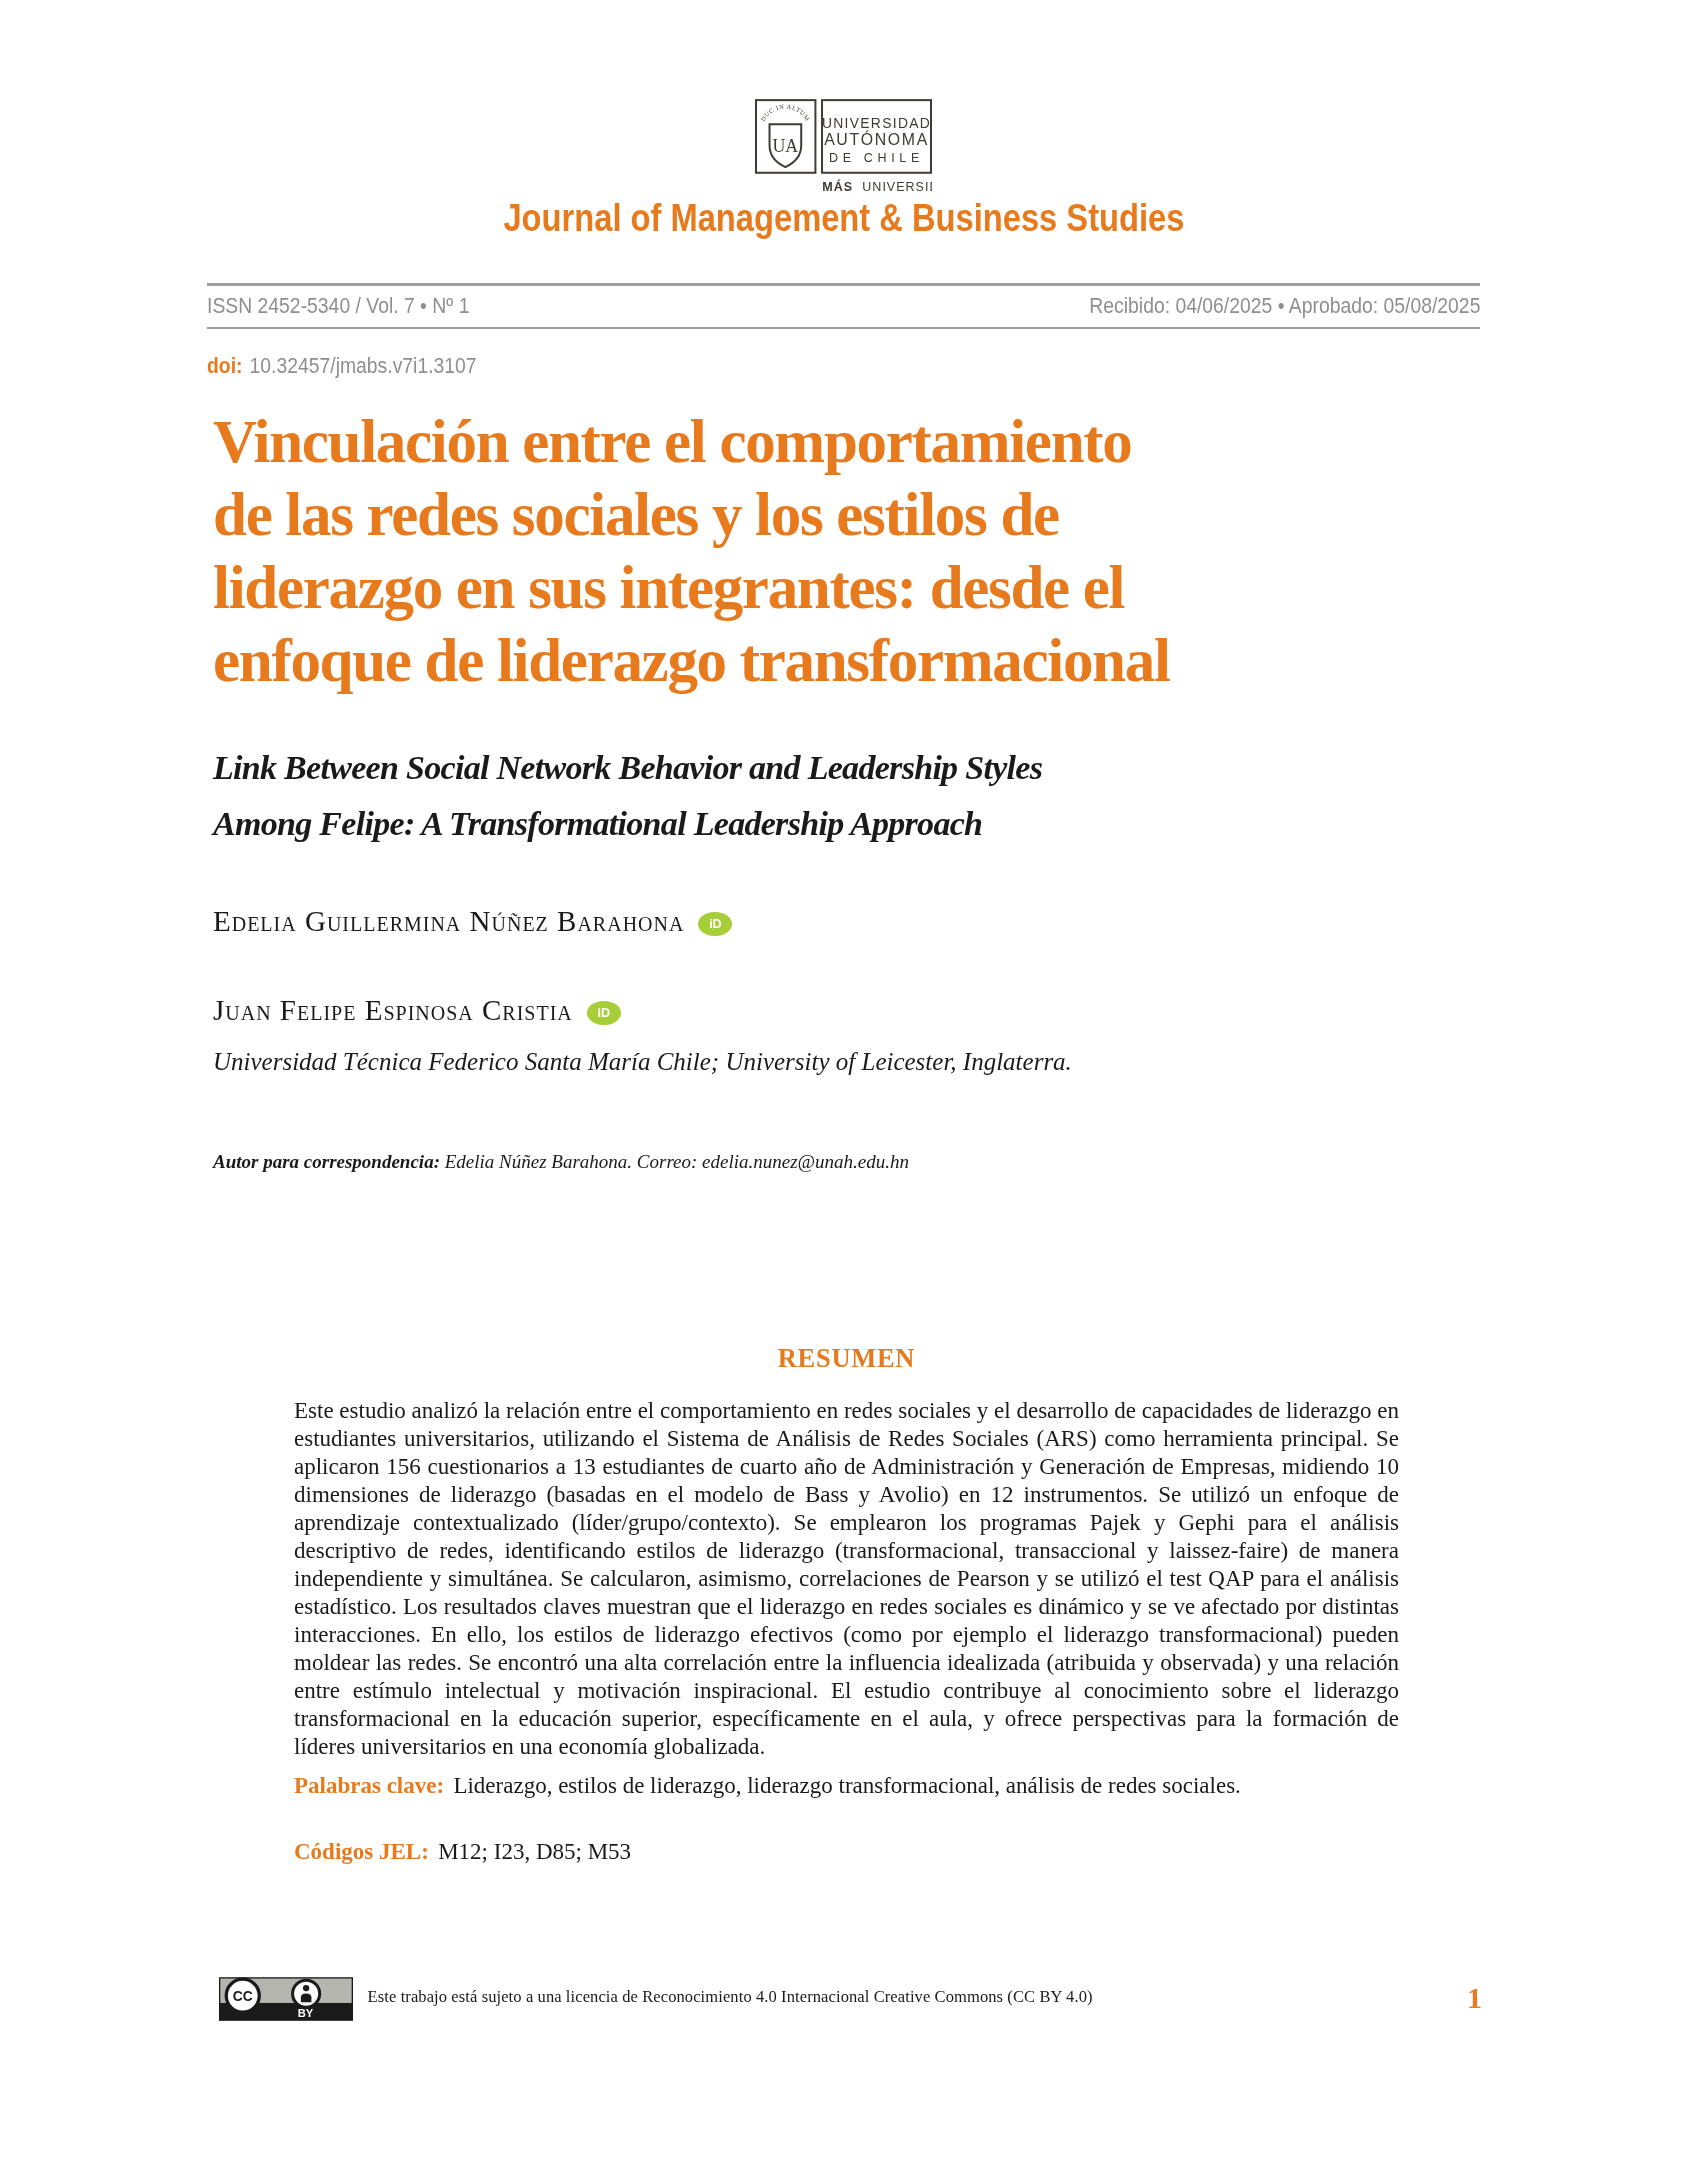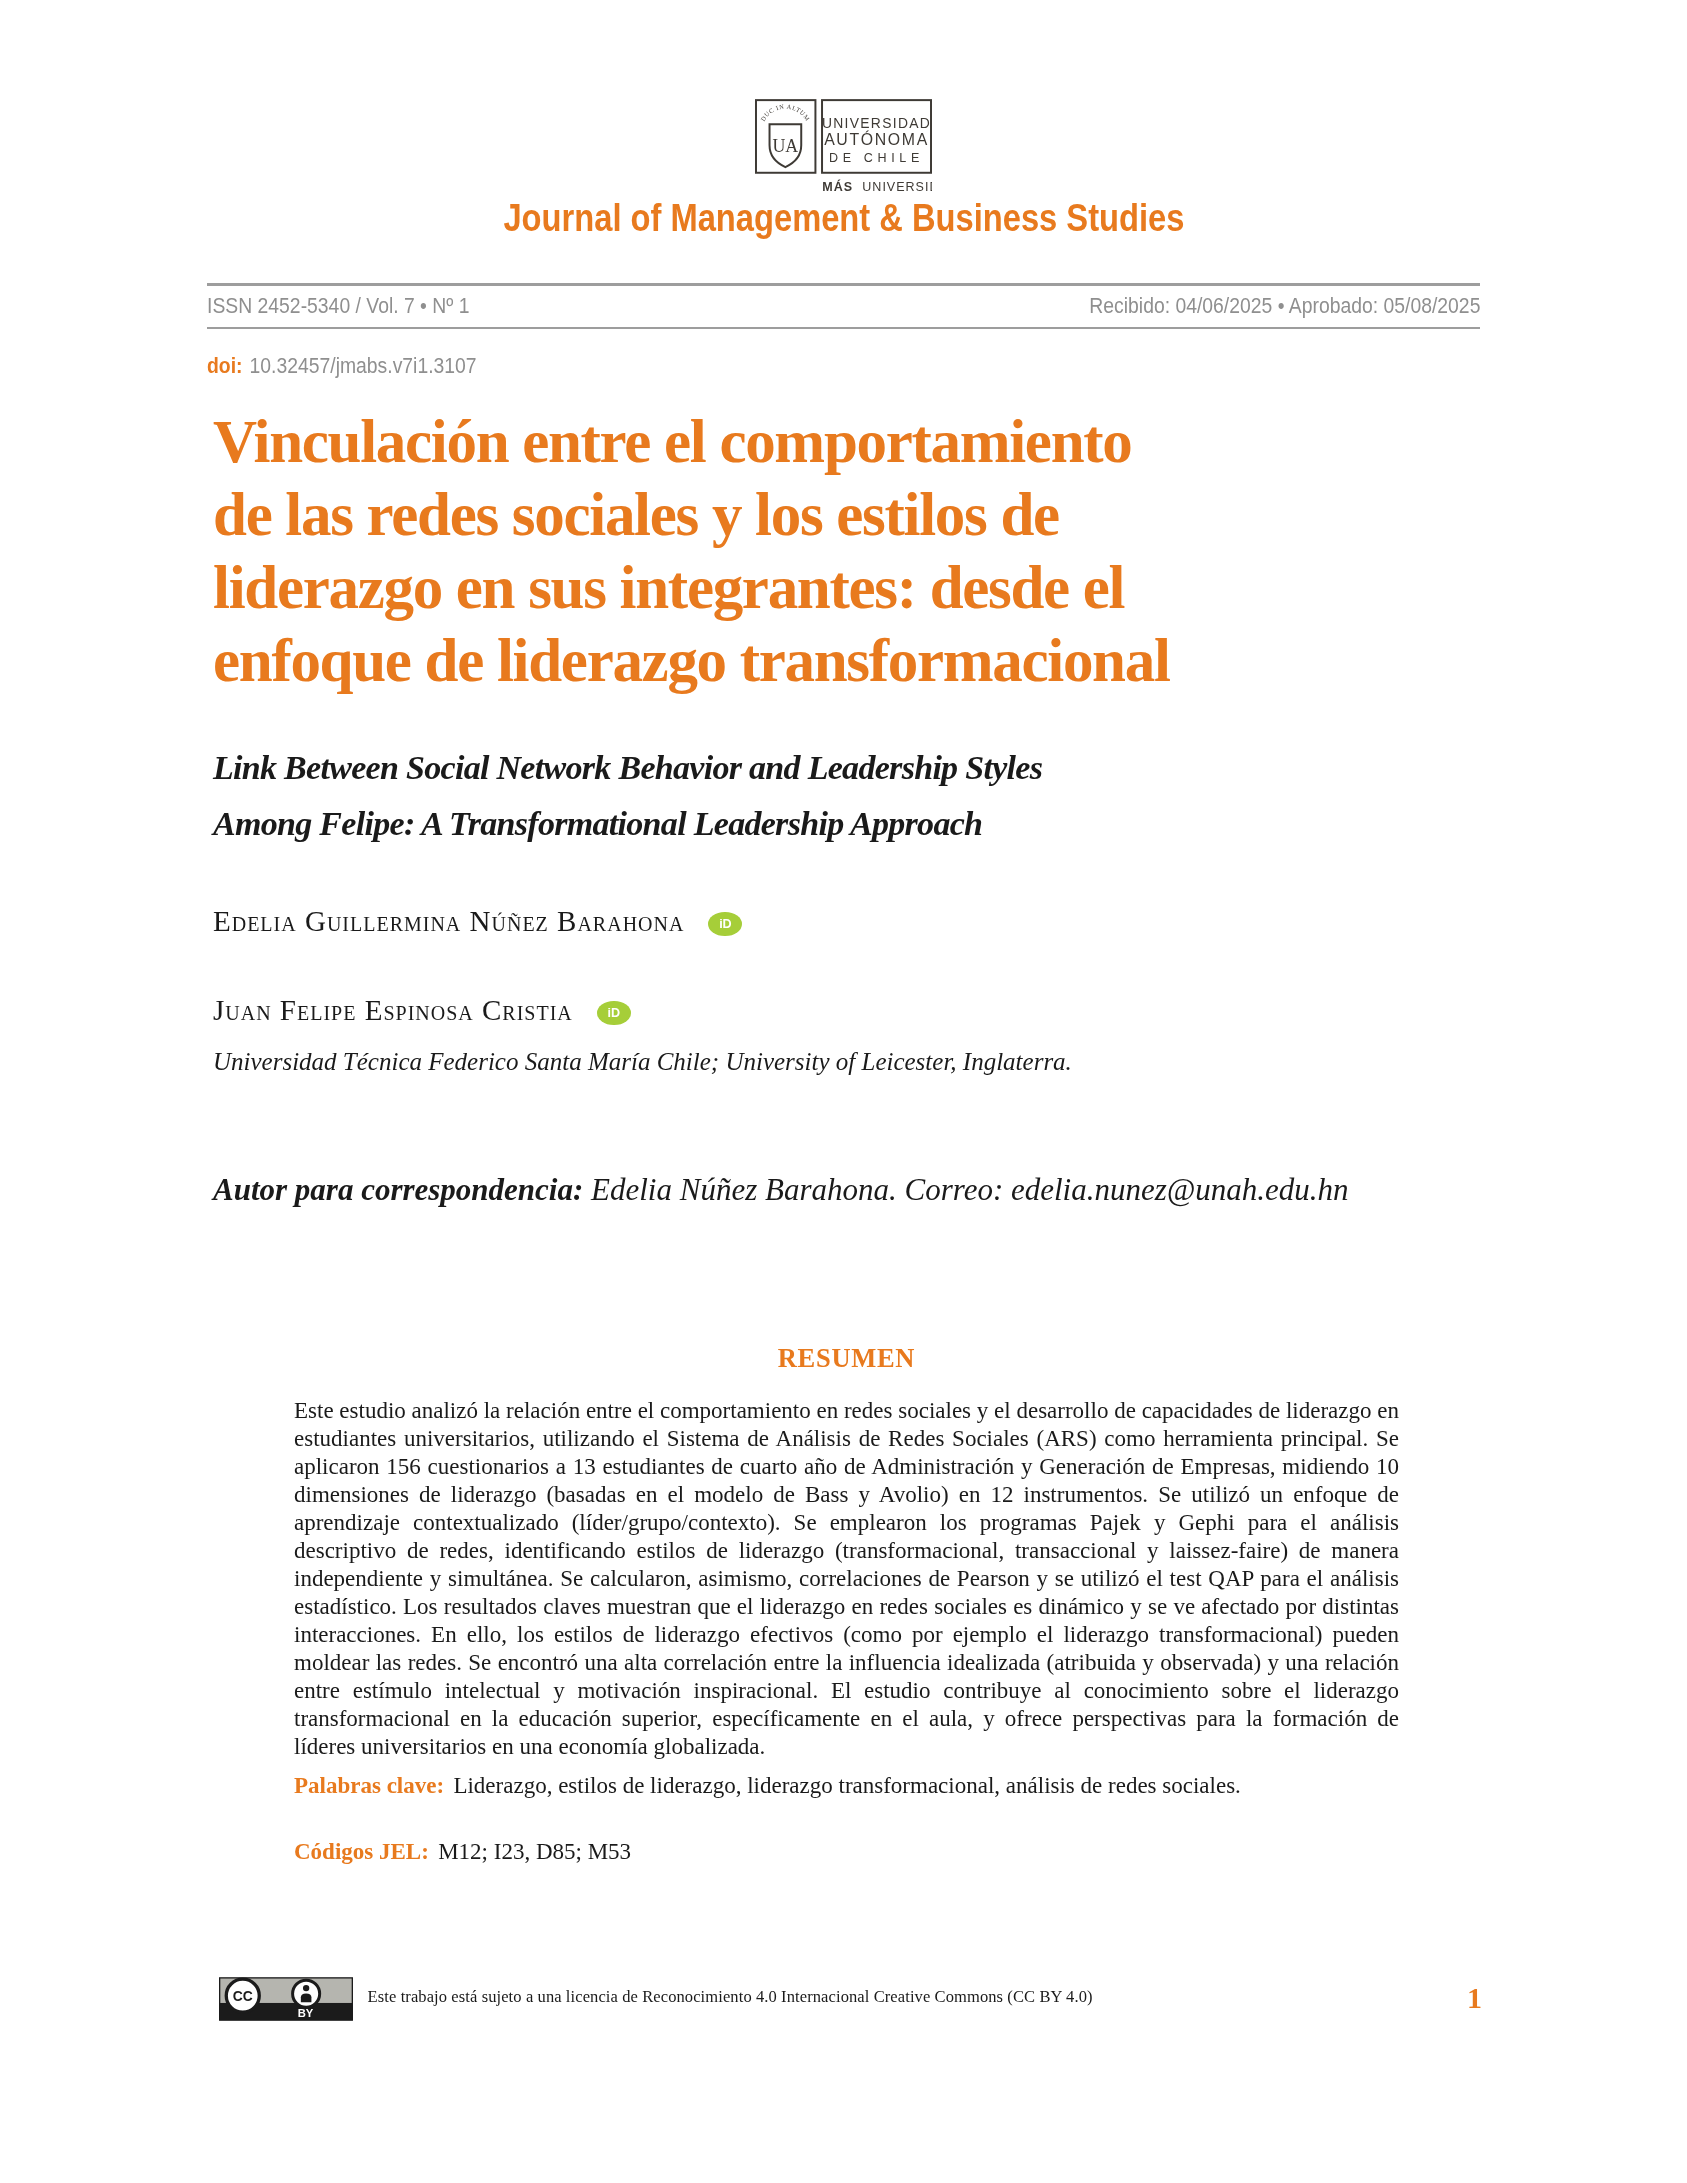--- a/index.html
+++ b/index.html
@@ -32,24 +32,24 @@
   
   .title-block{position:absolute;top:405px;left:213px;width:1158px;color:var(--orange);
     font-weight:bold;font-size:61px;line-height:73px;letter-spacing:-1.3px;}
   .subtitle-block{position:absolute;top:740px;left:213px;width:1059px;
     font-weight:bold;font-style:italic;font-size:34px;line-height:56px;letter-spacing:-0.7px;}
 
   .authors{position:absolute;top:905px;left:213px;right:207px;}
   .author-name{font-variant:small-caps;font-size:29px;letter-spacing:1px;}
   .orcid{display:inline-block;width:34px;height:24.5px;border-radius:50%;background:var(--orcid);
     color:#fff;font:bold 12.6px/24.5px "Liberation Sans",sans-serif;text-align:center;
-    vertical-align:3.3px;margin-left:24px;letter-spacing:0;}
+    vertical-align:3.3px;margin-left:14px;letter-spacing:0;}
   .affil{font-style:italic;font-size:25px;line-height:40px;margin-top:14.6px;}
   .author-2{margin-top:56px;}
-  .correspondence{margin-top:90px;font-size:31px;font-style:italic;}
+  .correspondence{margin-top:69px;font-size:19px;font-style:italic;}
   .corr-label{font-weight:bold;}
 
   
   .abstract{position:absolute;top:1343px;left:294px;width:1105px;}
   .res-head{text-align:center;color:var(--orange);font-weight:bold;font-size:26.5px;letter-spacing:0.7px;}
   .res-body{margin-top:22.5px;text-align:justify;font-size:23px;line-height:28px;}
   .kw{margin-top:9px;text-align:justify;font-size:23px;line-height:31px;}
   .lab{color:var(--orange);font-weight:bold;margin-right:9.3px;}
   .jel{margin-top:38px;font-size:23px;}
 

